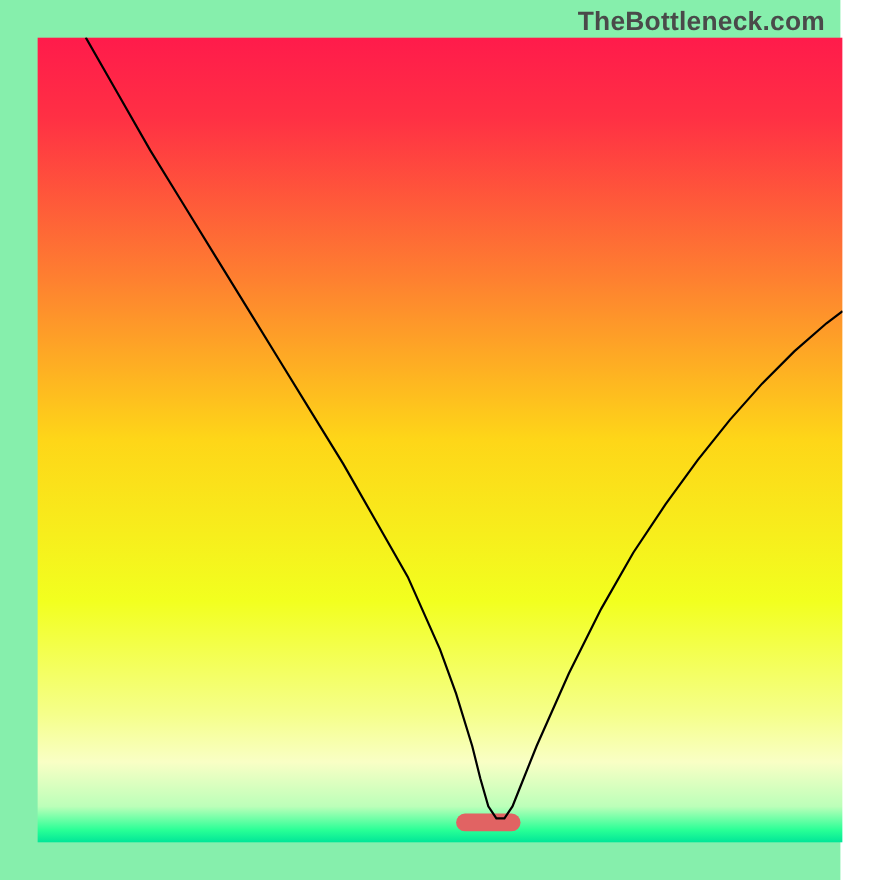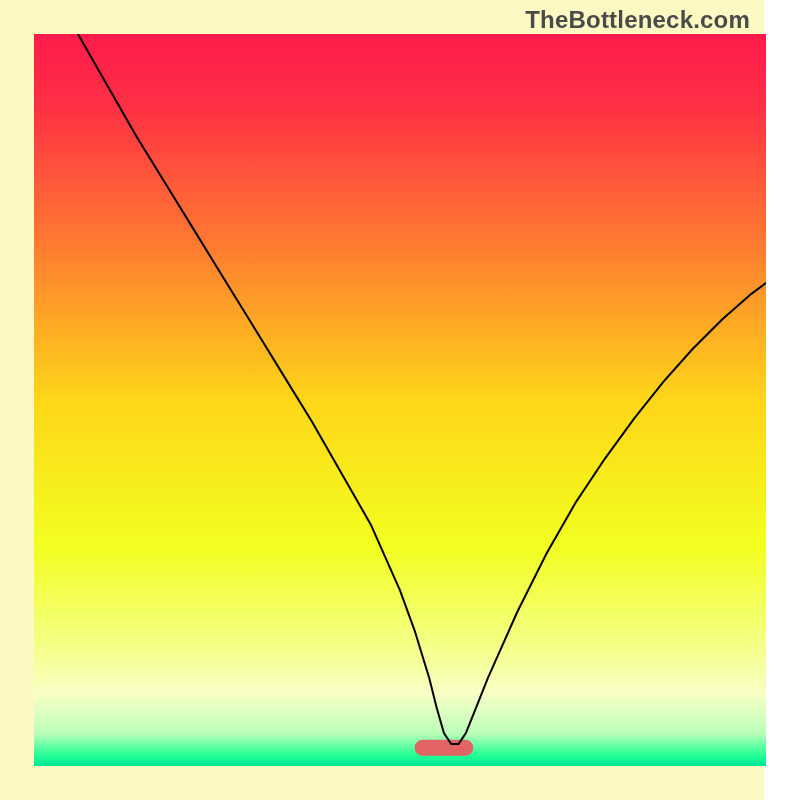--- a/index.html
+++ b/index.html
@@ -8,21 +8,21 @@
     background: #fff;
     width: 800px;
     height: 800px;
     overflow: hidden;
     font-family: Arial, Helvetica, sans-serif;
   }
   .frame {
     position: relative;
     width: 764px;
     height: 800px;
-    background: #fef9c3;
+    background: #86efac;
   }
   .watermark {
     position: absolute;
     top: 6px;
     right: 14px;
     color: #4a4a4a;
     font-size: 24px;
     font-weight: 600;
     letter-spacing: 0.2px;
   }

